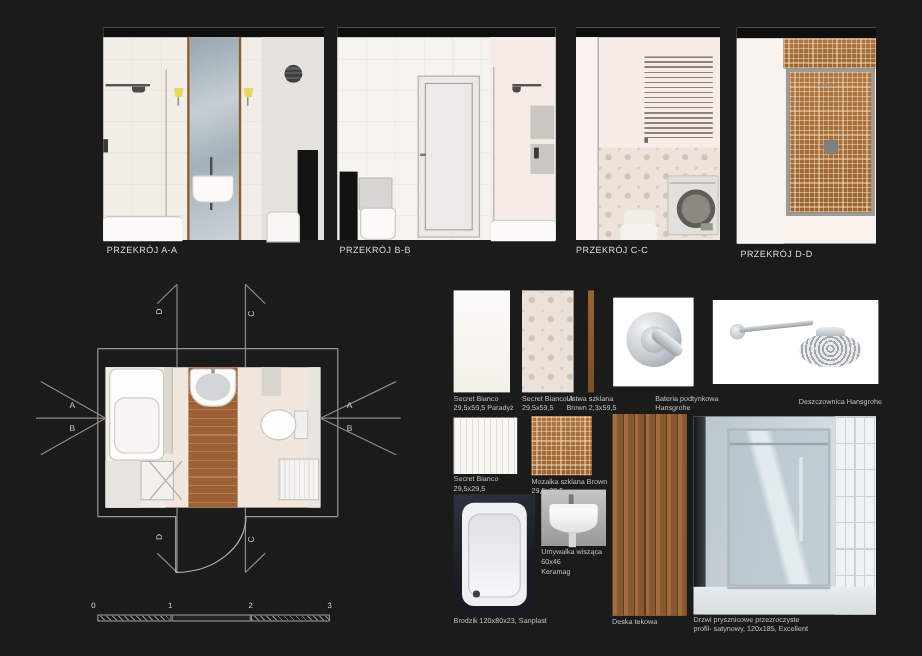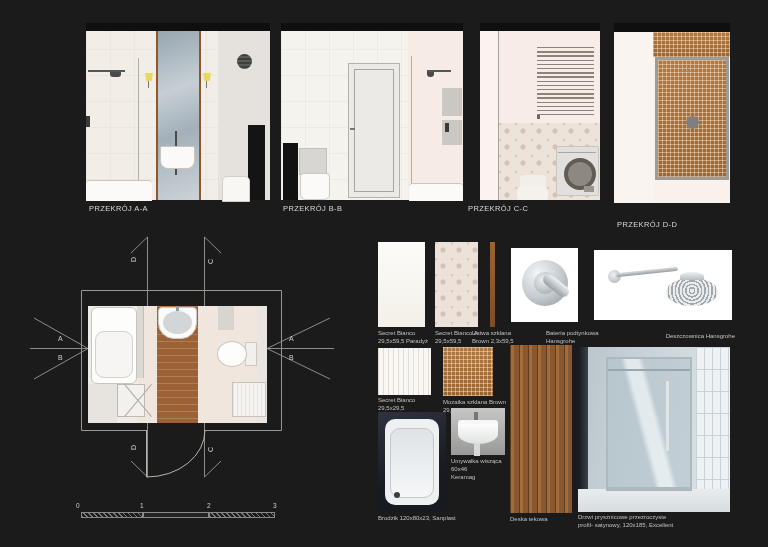--- a/index.html
+++ b/index.html
@@ -77,32 +77,32 @@
     <div class="a" style="left:57px;top:24px;width:57px;height:68px;background:repeating-linear-gradient(180deg,#8d8378 0 1.4px,transparent 1.4px 4.2px)"></div>
     <div class="a" style="left:57px;top:92px;width:3px;height:4px;background:#6e675e"></div>
     <div class="a damask" style="left:19px;top:100px;width:101px;height:77px"></div>
     <div class="a" style="left:40px;top:152px;width:26px;height:12px;background:#f2efeb;border-radius:4px 4px 2px 2px"></div>
     <div class="a" style="left:37px;top:163px;width:31px;height:14px;background:#f5f2ee;border-radius:6px 6px 3px 3px"></div>
     <div class="a" style="left:76px;top:123px;width:41px;height:48px;background:#e2e0dd;border-radius:2px;border:1px solid #c9c5bf"></div>
     <div class="a" style="left:84px;top:135px;width:24px;height:24px;border-radius:50%;border:4px solid #615c55;background:#8d8880"></div>
     <div class="a" style="left:78px;top:129px;width:38px;height:1px;background:#aaa59e"></div>
     <div class="a" style="left:104px;top:163px;width:10px;height:6px;background:#9a958e"></div>
   </div>
-  <div class="a st" style="left:468px;top:204px">PRZEKRÓJ C-C</div>
+  <div class="a st" style="left:480px;top:204px">PRZEKRÓJ C-C</div>
 
   <div class="a" style="left:614px;top:23px;width:116px;height:180px;background:#f9f1ec">
     <div class="a" style="left:0;top:0;width:116px;height:9px;background:#0f0f0f"></div>
     <div class="a" style="left:0;top:9px;width:39px;height:171px;background:#faf4f0"></div>
     <div class="a mosaic" style="left:39px;top:9px;width:77px;height:25px"></div>
     <div class="a mosaic" style="left:41px;top:34px;width:74px;height:123px;border:3px solid #9b9b99;box-sizing:border-box"></div>
     <div class="a" style="left:66px;top:48px;width:15px;height:1px;background:#8a8a8a"></div>
     <div class="a" style="left:73px;top:43px;width:1px;height:6px;background:#8a8a8a"></div>
     <div class="a" style="left:72px;top:93px;width:13px;height:13px;border-radius:50%;background:#7f7f7f"></div>
   </div>
-  <div class="a st" style="left:617px;top:220px">PRZEKRÓJ D-D</div>
+  <div class="a st" style="left:617px;top:207px">PRZEKRÓJ D-D</div>
 
   <div class="a" style="left:88px;top:306px;width:179px;height:117px;background:#f1e6dd"></div>
   <div class="a" style="left:88px;top:306px;width:50px;height:117px;background:#efece7"></div>
   <div class="a" style="left:157px;top:306px;width:41px;height:117px;background:#9c6134;background-image:repeating-linear-gradient(180deg,rgba(255,255,255,.18) 0 1px,transparent 1px 7px)"></div>
   <div class="a" style="left:257px;top:306px;width:10px;height:117px;background:#e9e5e0"></div>
   <div class="a" style="left:91px;top:307px;width:46px;height:77px;background:#fdfdfc;border:1px solid #c8c4be;border-radius:6px;box-sizing:border-box"></div>
   <div class="a" style="left:95px;top:331px;width:38px;height:47px;background:#f6f5f3;border:1px solid #d4d0ca;border-radius:9px;box-sizing:border-box"></div>
   <div class="a" style="left:137px;top:306px;width:6px;height:72px;background:#dcd9d4;border-right:1px solid #c2beb8"></div>
   <div class="a" style="left:88px;top:384px;width:29px;height:39px;background:#e7e4df"></div>
   <div class="a" style="left:117px;top:384px;width:28px;height:33px;background:#f3f1ee;border:1px solid #bdb9b3;box-sizing:border-box"></div>

